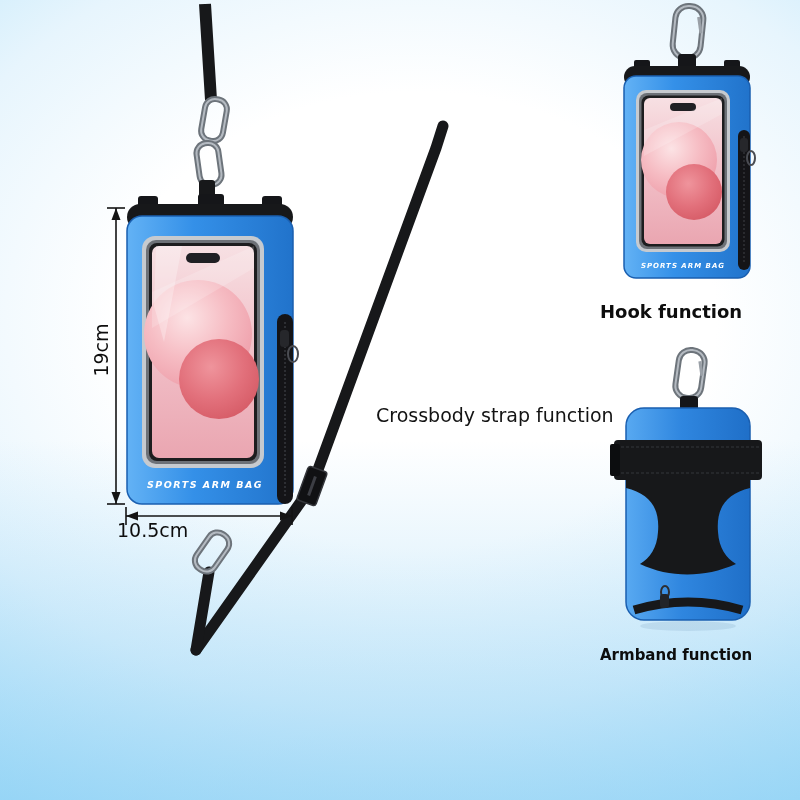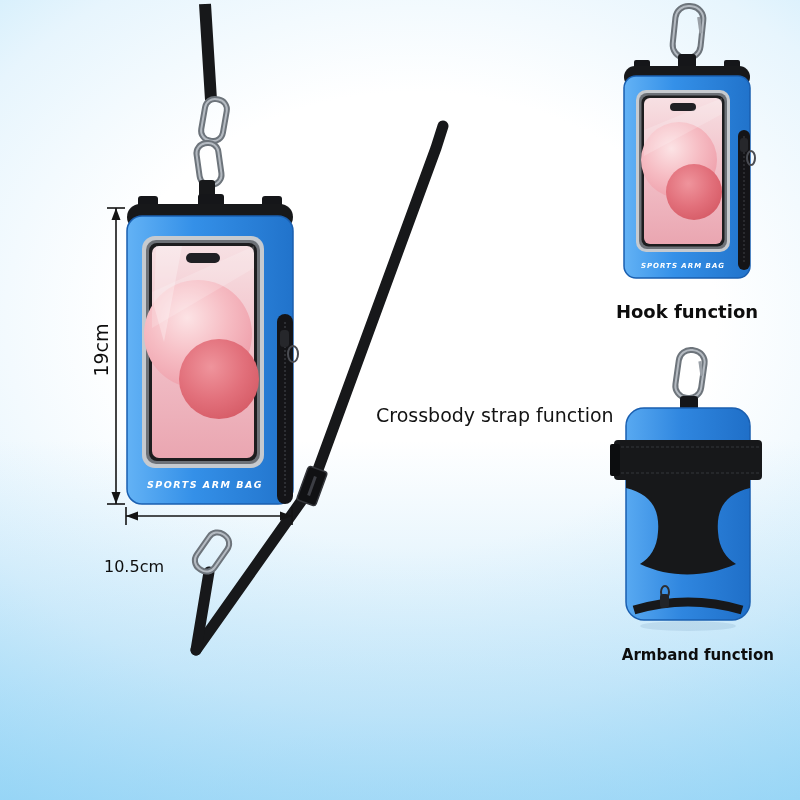--- a/index.html
+++ b/index.html
@@ -8,24 +8,24 @@
     font-family:"DejaVu Sans","Liberation Sans",sans-serif;
     background-image:
       linear-gradient(180deg, rgba(255,255,255,0) 55%, rgba(118,198,242,.5) 100%),
       radial-gradient(125% 95% at 52% 40%, #ffffff 0%, #ffffff 30%, #e7f5fd 52%, #b9e5fa 75%, #93d4f4 100%);
   }
   .abs{position:absolute;}
   svg{overflow:visible;display:block;}
   .label{position:absolute;color:#0d0d0d;white-space:nowrap;}
   .height-label{left:70px;top:340px;width:60px;height:20px;text-align:center;
     font-size:19px;transform:rotate(-90deg);}
-  .width-label{left:104px;top:519px;font-size:16px;margin-top:38px;}
+  .width-label{left:117px;top:519px;font-size:19px;}
   .crossbody-label{left:376px;top:404px;font-size:19px;color:#131313;}
-  .hook-label{left:600px;top:301px;width:174px;text-align:center;font-size:18px;font-weight:bold;}
-  .armband-label{left:600px;top:646px;width:174px;text-align:right;font-size:15px;font-weight:bold;}
+  .hook-label{left:600px;top:301px;width:174px;font-size:18px;font-weight:bold;}
+  .armband-label{left:600px;top:646px;width:174px;text-align:left;font-size:15px;font-weight:bold;}
 </style>
 </head>
 <body>
 
 <div class="scene">
 
   <svg class="abs" style="left:0;top:0" width="800" height="800" viewBox="0 0 800 800">
 
     <g>
       <line x1="205" y1="4" x2="211" y2="100" stroke="#17181a" stroke-width="12"></line>

